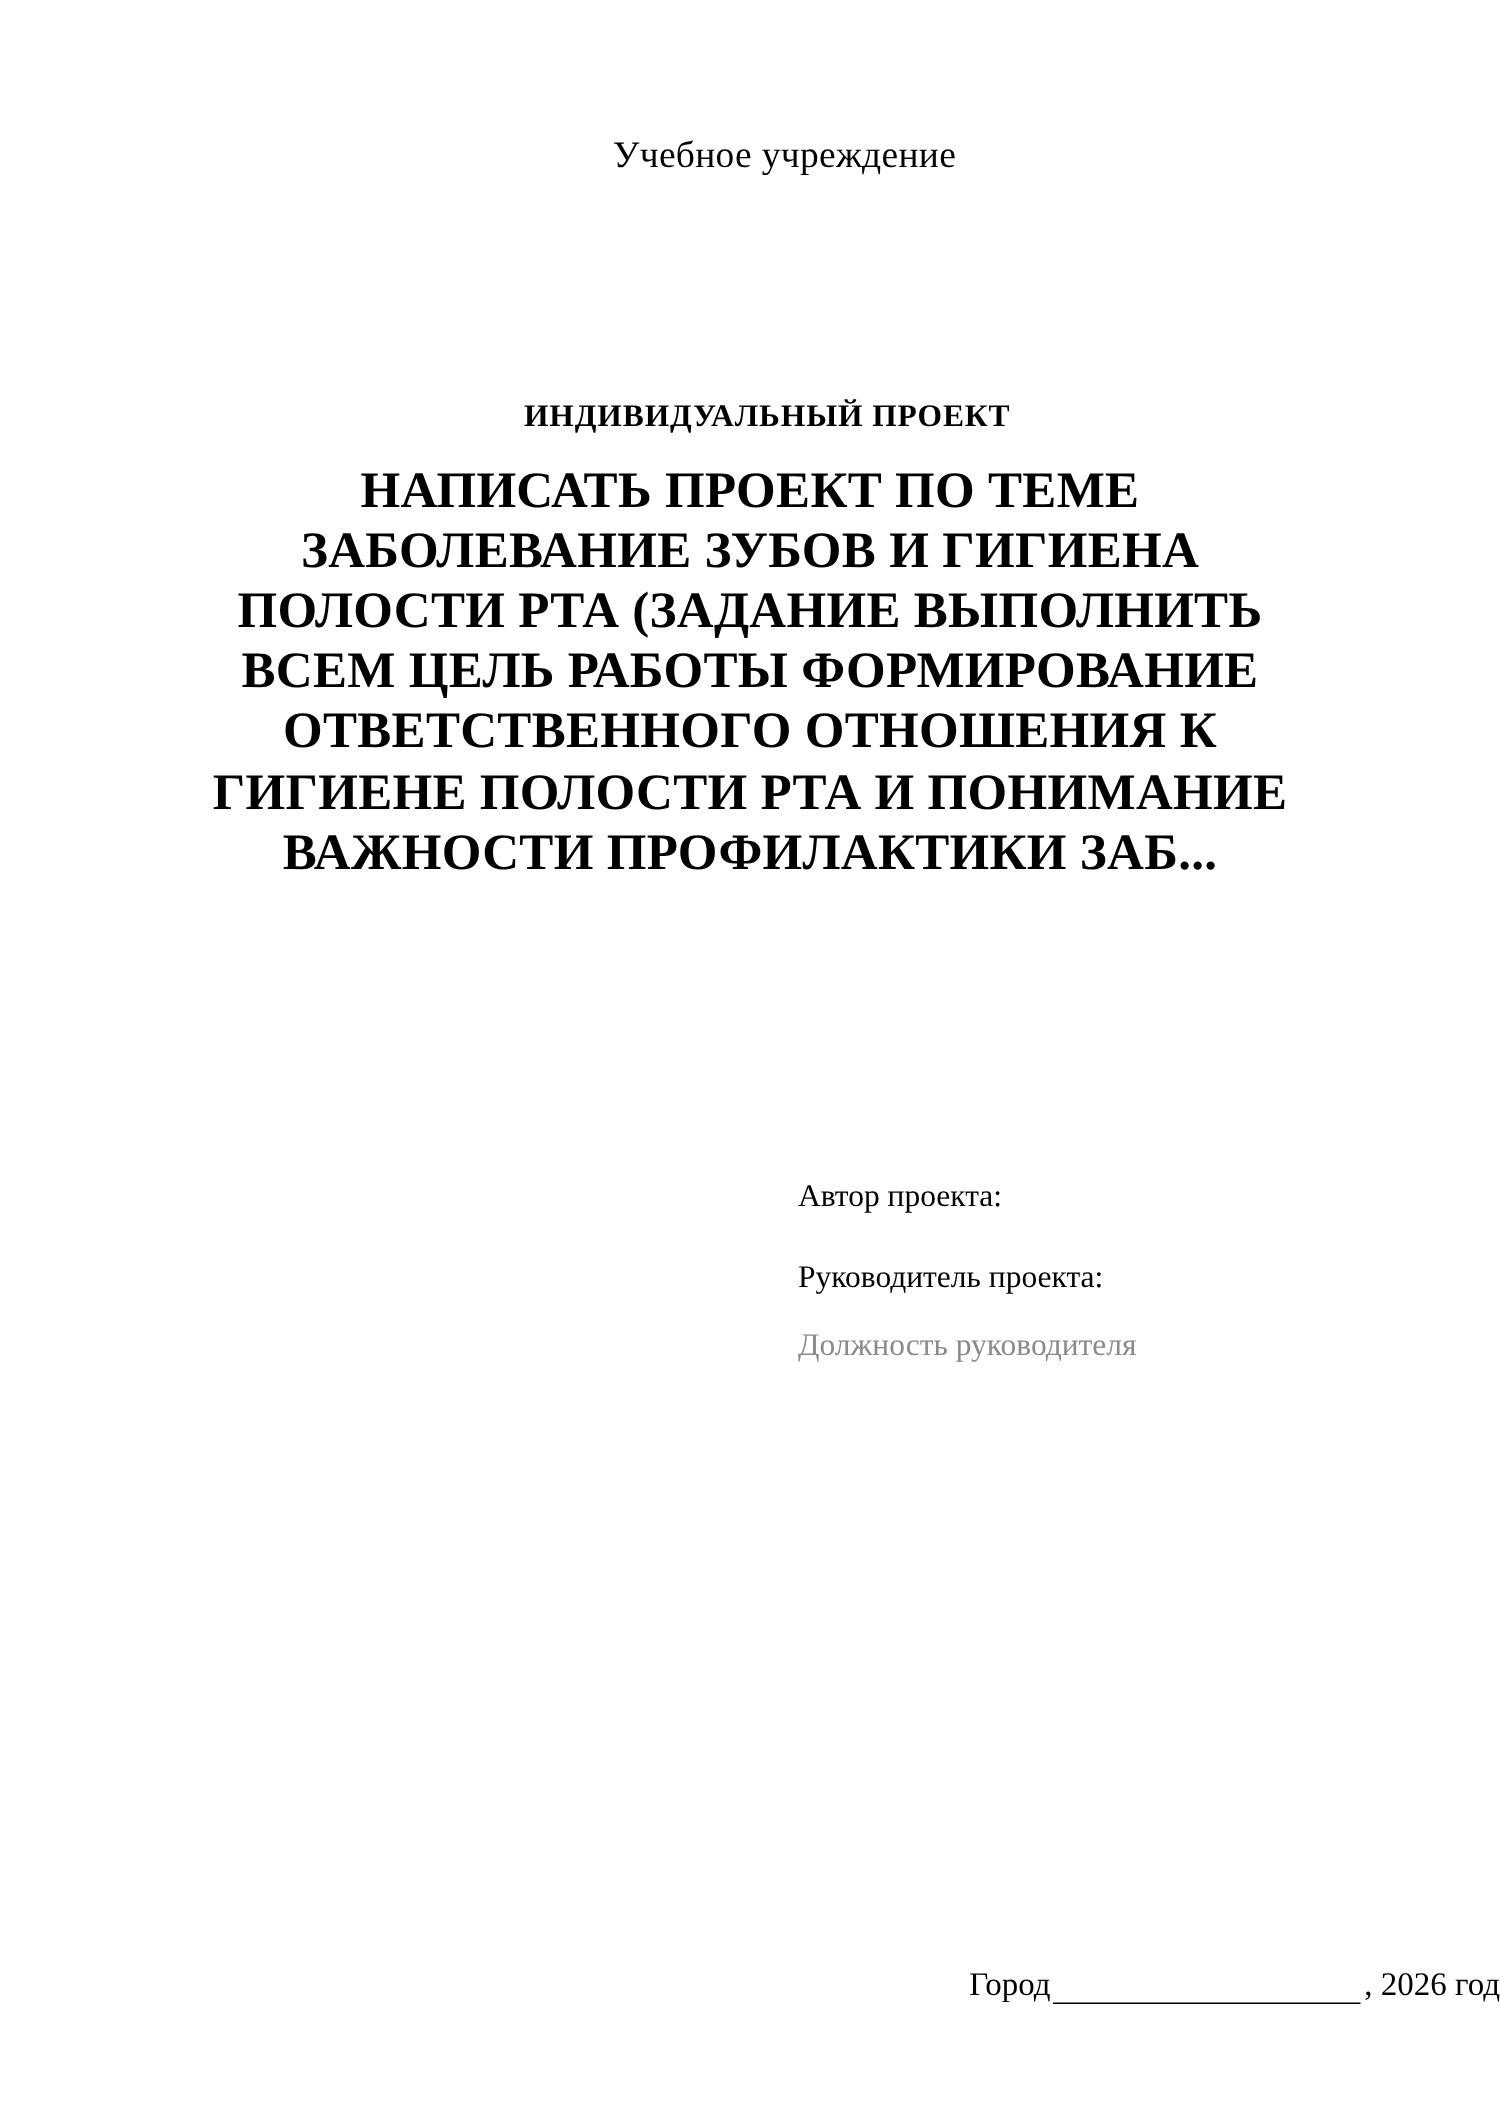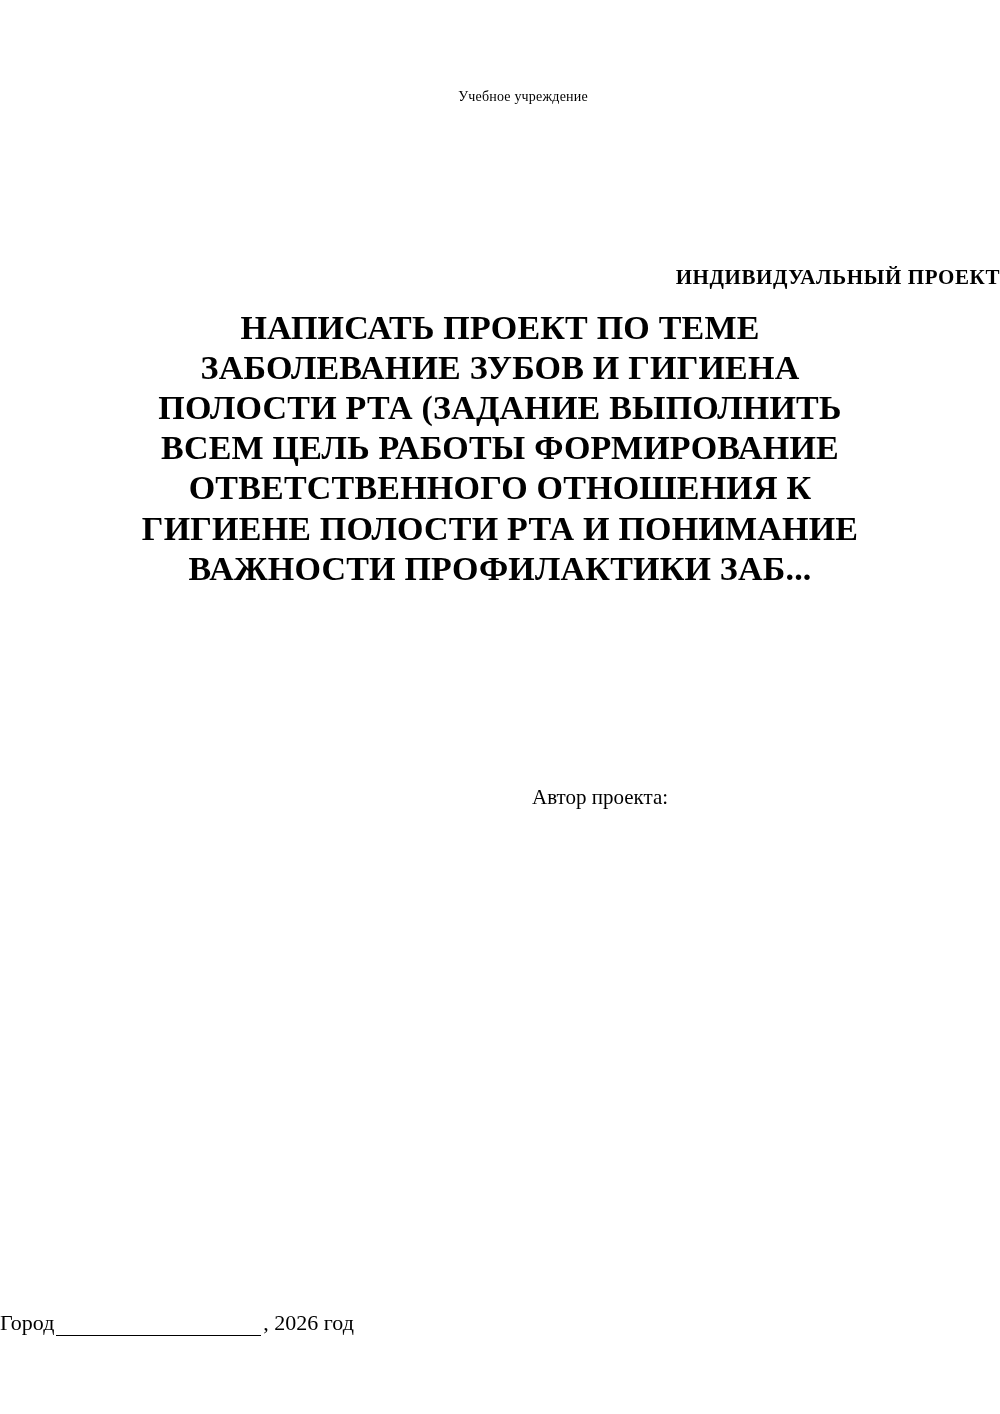--- a/index.html
+++ b/index.html
@@ -27,31 +27,31 @@
     inset: 0;
     pointer-events: none;
     box-shadow: inset 0 0 0 1px #ffffff;
   }
   .institution {
     position: absolute;
     top: 88px;
     left: 0;
     right: 0;
     text-align: center;
-    font-size: 14px;
+    font-size: 25px;
     line-height: 1.3;
     letter-spacing: 0.2px;
     margin-left: 46px;
   }
   .doc-type {
     position: absolute;
     top: 265px;
     left: 0;
     right: 0;
-    text-align: right;
+    text-align: center;
     font-size: 21px;
     font-weight: bold;
     letter-spacing: 0.6px;
     padding-left: 23px;
   }
   .doc-title {
     position: absolute;
     top: 308px;
     left: 120px;
     right: 120px;
@@ -83,21 +83,21 @@
     color: #8a8a8a;
   }
   .credits .placeholder + .placeholder {
     margin-top: 8px;
   }
   .footer {
     position: absolute;
     bottom: 78px;
     left: 0;
     right: 0;
-    text-align: left;
+    text-align: right;
     font-size: 22px;
   }
   .footer .blank {
     display: inline-block;
     width: 205px;
     border-bottom: 1.5px solid #000000;
     margin: 0 2px;
     vertical-align: bottom;
     height: 1.05em;
   }
@@ -113,20 +113,22 @@
 
   <div class="doc-title">НАПИСАТЬ ПРОЕКТ ПО ТЕМЕ ЗАБОЛЕВАНИЕ ЗУБОВ И ГИГИЕНА ПОЛОСТИ РТА (ЗАДАНИЕ ВЫПОЛНИТЬ ВСЕМ ЦЕЛЬ РАБОТЫ ФОРМИРОВАНИЕ ОТВЕТСТВЕННОГО ОТНОШЕНИЯ К ГИГИЕНЕ ПОЛОСТИ РТА И ПОНИМАНИЕ ВАЖНОСТИ ПРОФИЛАКТИКИ ЗАБ...</div>
 
   <div class="credits">
 
     <div class="block">
       <div class="label">Автор проекта:</div>
     </div>
 
     <div class="block">
+      <div class="label">Руководитель проекта:</div>
+      <div class="placeholder">Должность руководителя</div>
     </div>
 
   </div>
 
   <div class="footer">
     <span>Город</span><span class="blank"></span><span>, 2026 год</span>
   </div>
 
 </div>
 

